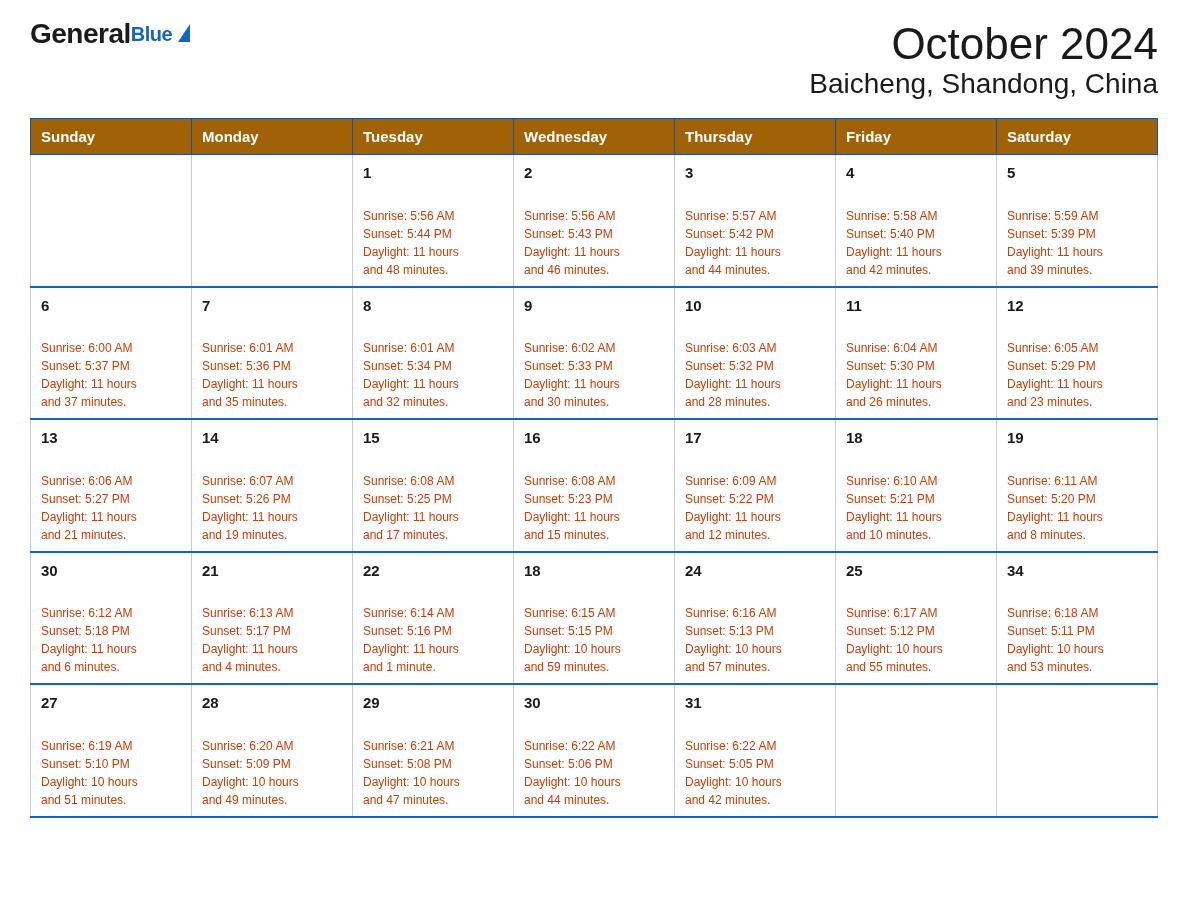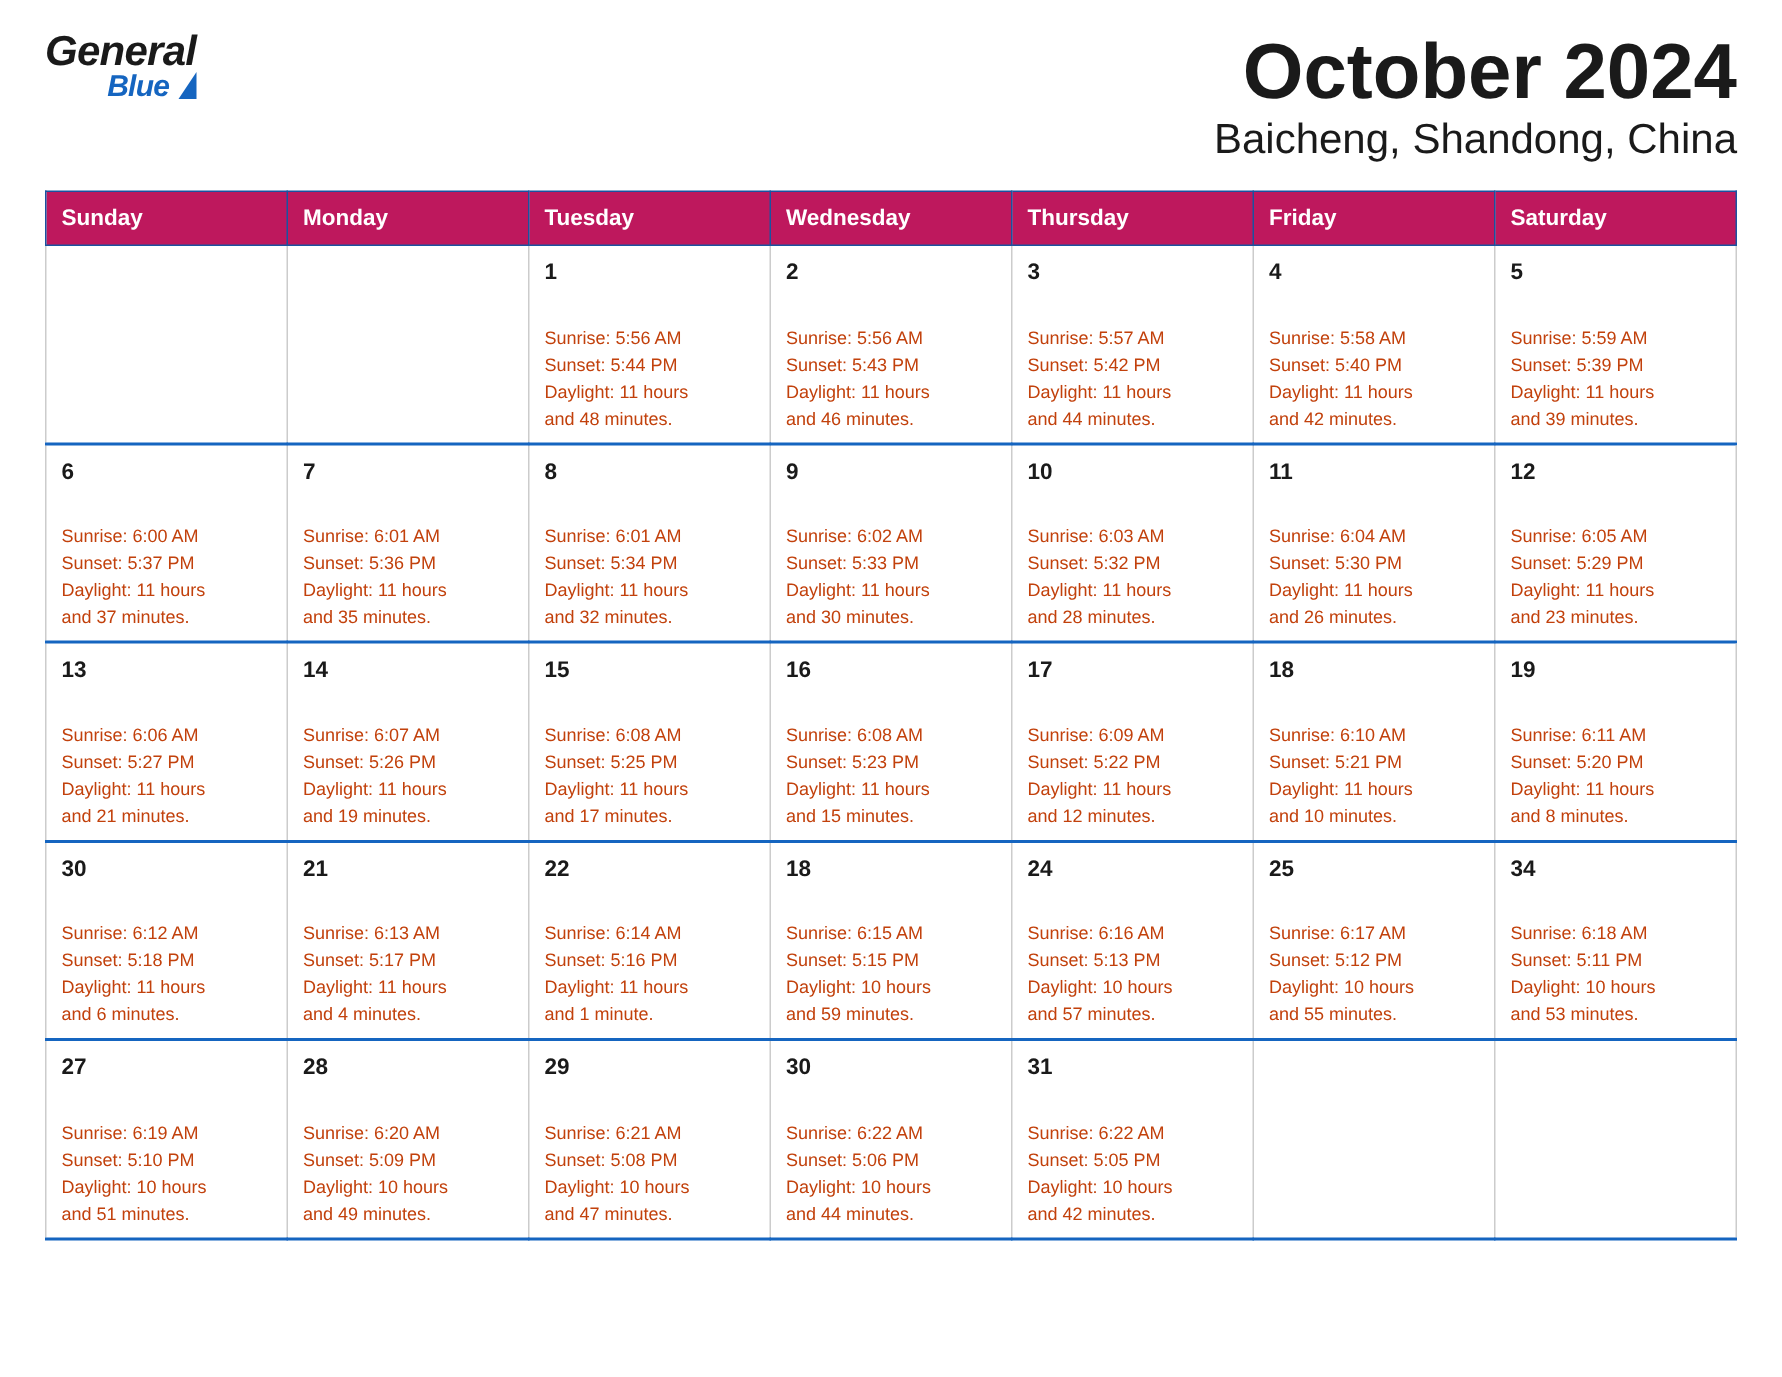--- a/index.html
+++ b/index.html
@@ -12,23 +12,21 @@
       padding: 20px 30px;
     }
     .header-area {
       display: flex;
       justify-content: space-between;
       align-items: flex-start;
       margin-bottom: 18px;
     }
     .logo {
       display: flex;
-      flex-direction: column;
-      align-items: flex-end;
-      font-style: italic;
+      align-items: center;
     }
     .logo-general {
       font-size: 28px;
       font-weight: bold;
       color: #1a1a1a;
       letter-spacing: -0.5px;
       line-height: 1;
     }
     .logo-blue {
       font-size: 20px;
@@ -47,37 +45,37 @@
       border-right: 0px solid transparent;
       border-bottom: 18px solid #1565c0;
       display: inline-block;
       margin-left: 2px;
       margin-bottom: 2px;
     }
     .title-area {
       text-align: right;
     }
     .main-title {
-      font-size: 52px;
-      font-weight: bold;
+      font-size: 44px;
+      font-weight: normal;
       color: #1a1a1a;
       line-height: 1.1;
     }
     .subtitle {
       font-size: 28px;
       color: #1a1a1a;
       font-weight: normal;
     }
     .calendar {
       width: 100%;
       border-collapse: collapse;
       border: 1px solid #aaa;
     }
     .calendar thead tr {
-      background-color: #be185d;
+      background-color: #a16207;
       margin-left: 22px;
     }
     .calendar thead th {
       color: #fff;
       font-size: 15px;
       font-weight: 600;
       padding: 9px 10px;
       text-align: left;
       border: 1px solid #1a52a0;
     }

